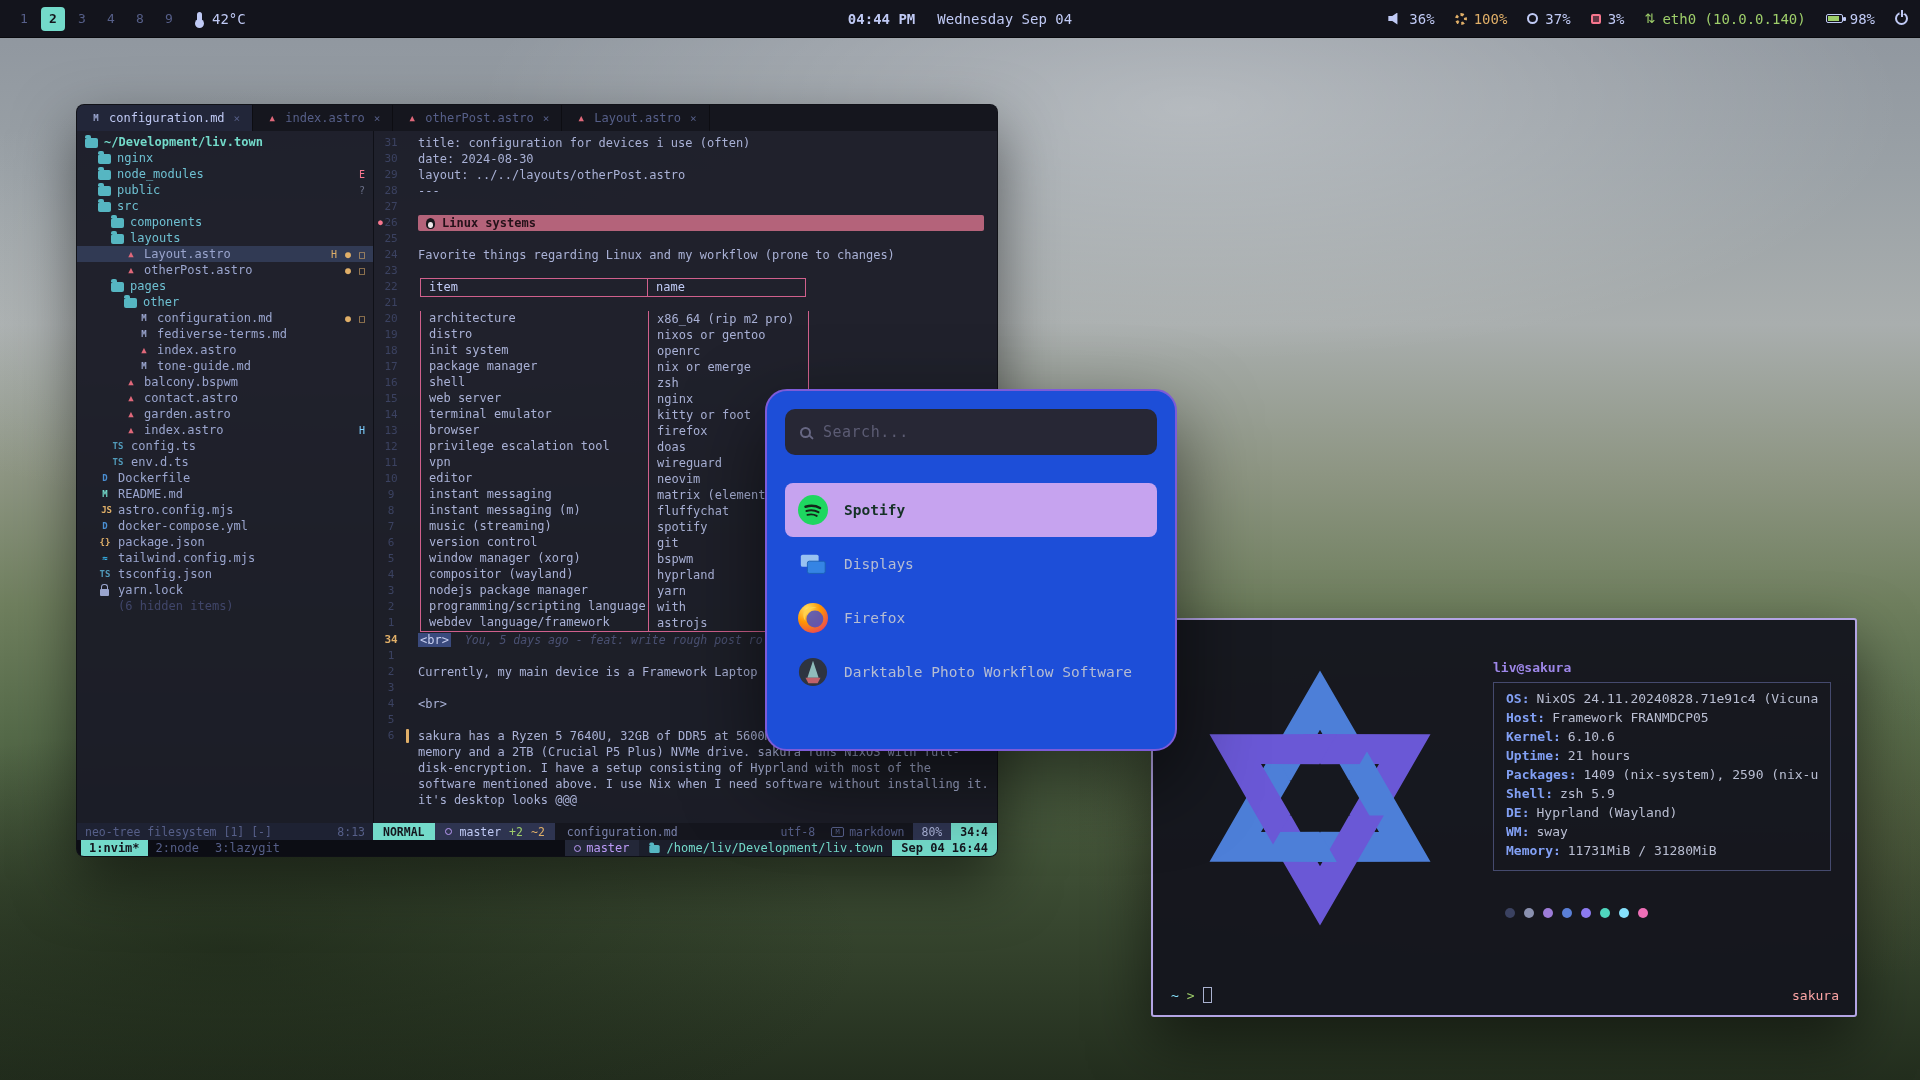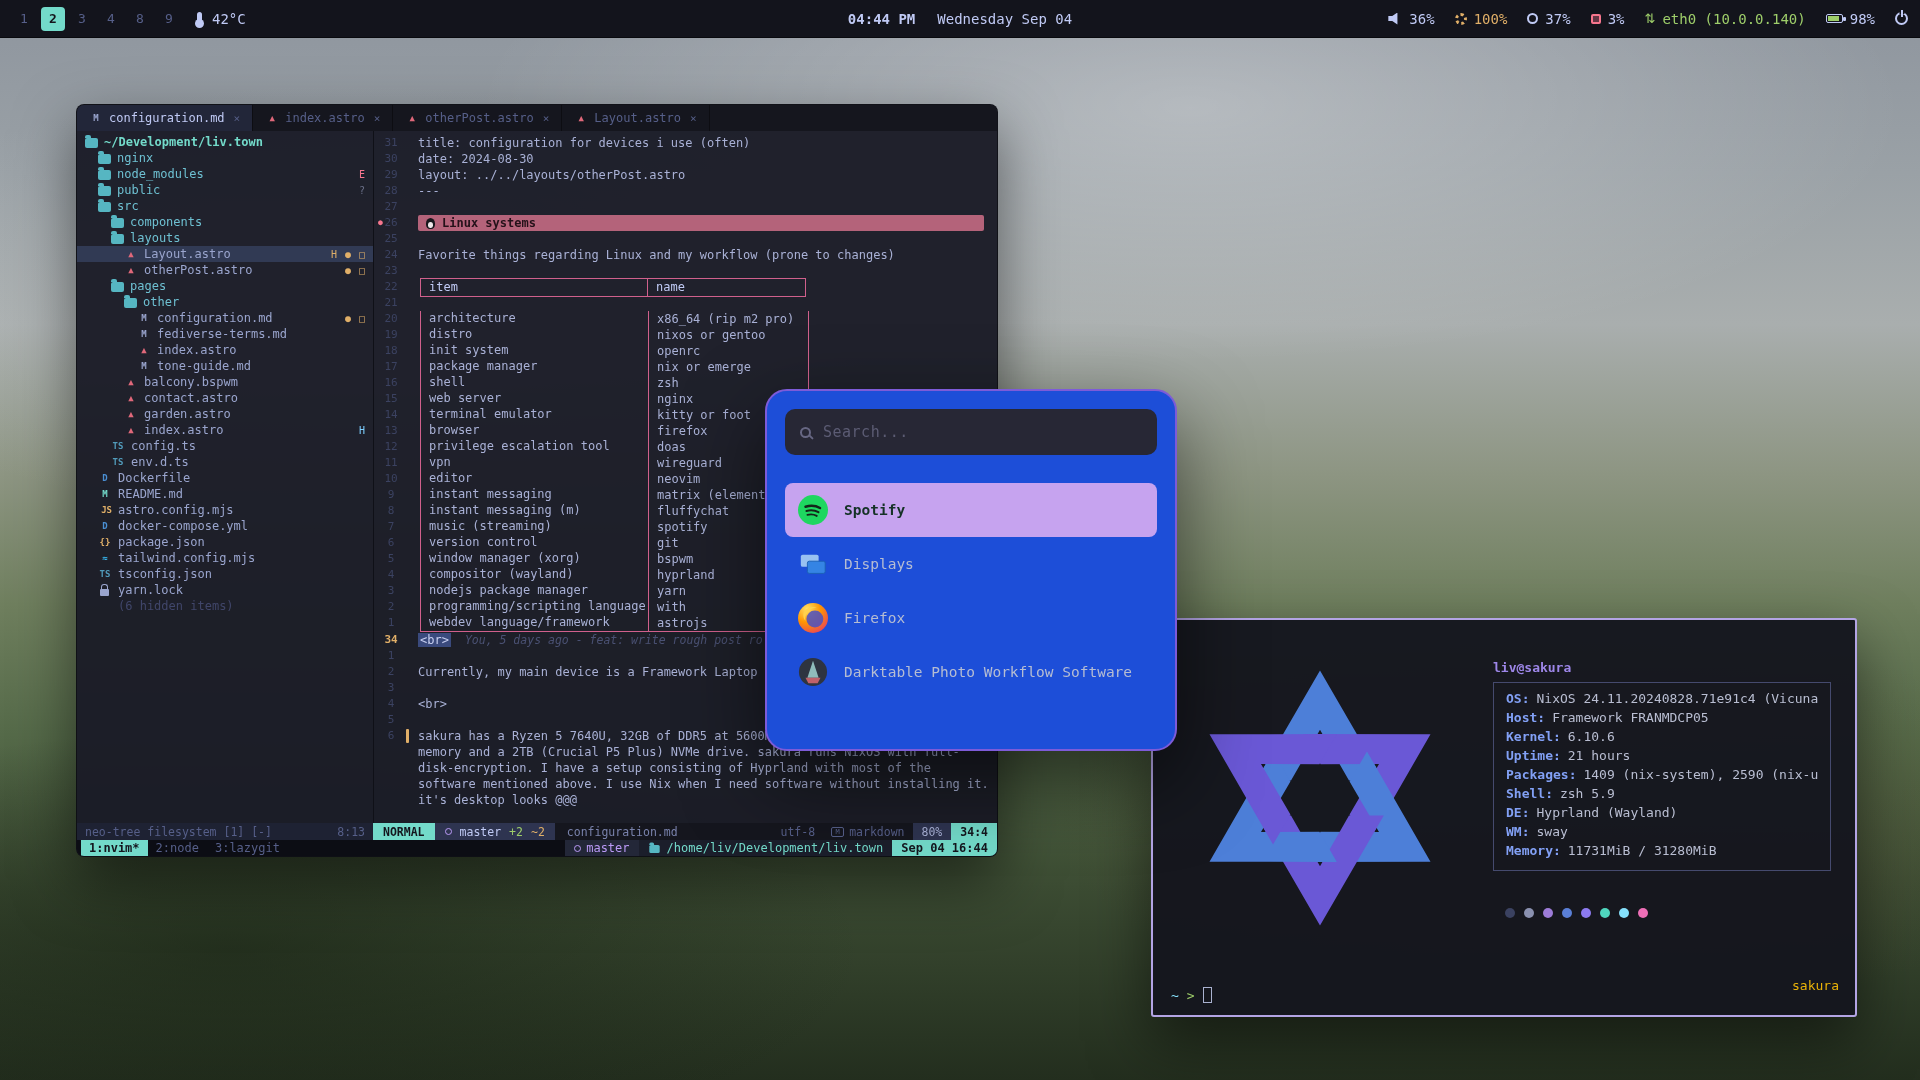--- a/index.html
+++ b/index.html
@@ -141,21 +141,21 @@
   .info-box{border:1px solid #454a6e;padding:8px 12px}
   .info-line{height:19px;display:flex;white-space:nowrap;overflow:hidden}
   .info-label{color:#82a0f5;font-weight:bold}
   .info-label::after{content:":"}
   .info-value{margin-left:7px;color:#b9bed2}
   .palette{position:absolute;left:352px;top:288px;display:flex;gap:9px}
   .dot{width:10px;height:10px;border-radius:50%}
   .fetch-prompt{position:absolute;left:18px;bottom:12px;display:flex;gap:8px;align-items:center}
   .tilde{color:#86e1fc}.chev{color:#9ece6a}
   .cursor-block{width:9px;height:16px;border:1.5px solid #aab2d0}
-  .fetch-host{position:absolute;right:16px;bottom:22px;color:#eab308}
+  .fetch-host{position:absolute;right:16px;bottom:12px;color:#fca5a5}
 </style>
 </head>
 <body>
 
 <div class="wallpaper"></div>
 
 <header class="topbar">
   <div class="ws">
     <button class="ws-btn">1</button>
 

